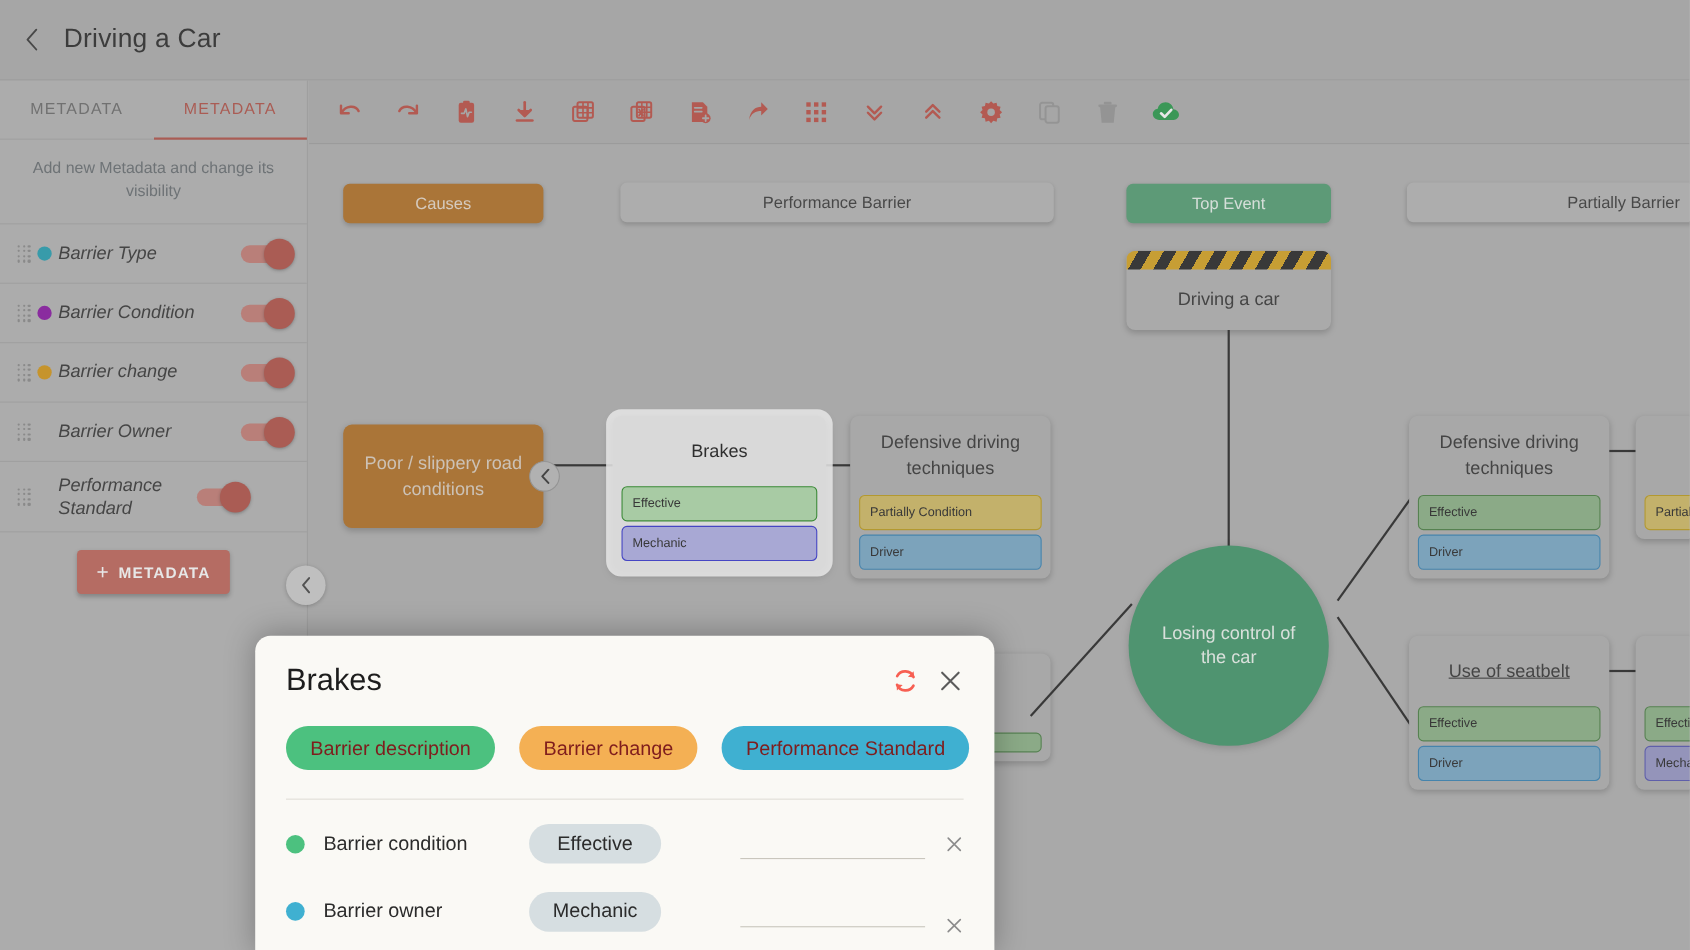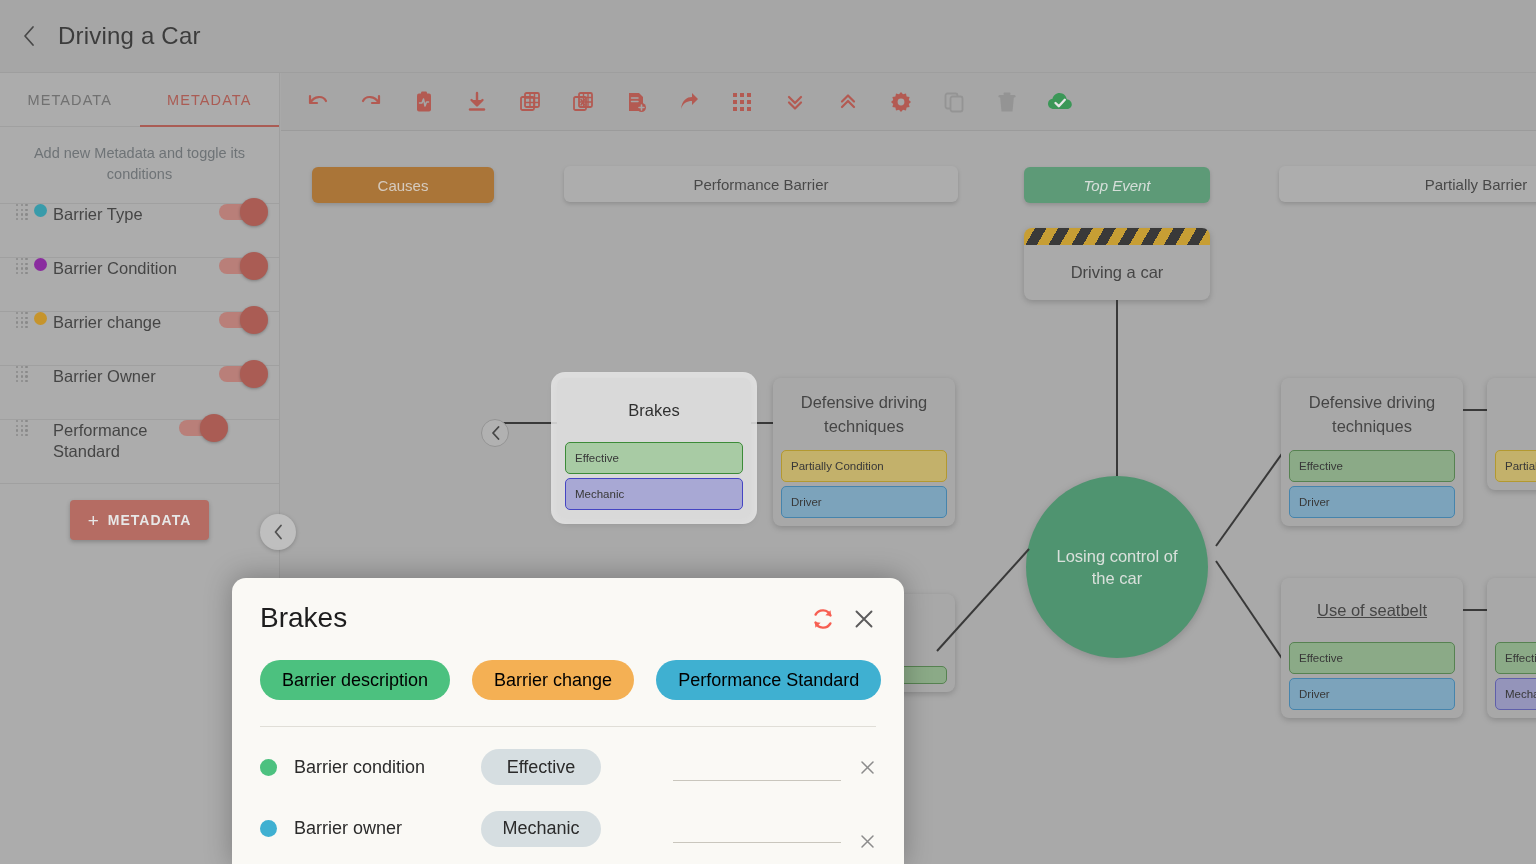--- a/index.html
+++ b/index.html
@@ -52,23 +52,24 @@
   .tab.active::after {
     content: ""; position: absolute; left: 0; right: 0; bottom: -1px;
     height: 2px; background: #b5564c;
   }
   .hint {
     padding: 16px 26px 18px; text-align: center;
     font-size: 14.5px; line-height: 21px; color: #6c7276;
     border-bottom: 1px solid #a9a9a9;
   }
   .meta-row {
-    display: flex; align-items: flex-start; height: 54px;
+    display: flex; align-items: center; height: 54px;
     padding: 0 14px 0 16px; border-bottom: 1px solid #a9a9a9;
     gap: 6px;
+    font-style: italic;
   }
   .drag-handle {
     width: 12px; height: 16px; flex: 0 0 12px;
     display: grid; grid-template-columns: repeat(3, 3px); grid-template-rows: repeat(4, 3px);
     gap: 1.6px; opacity: .45;
   }
   .drag-handle i { background: #5d5d5d; border-radius: 50%; width: 2.4px; height: 2.4px; }
   .dot { width: 13px; height: 13px; border-radius: 50%; flex: 0 0 13px; }
   .dot.empty { background: transparent; }
   .meta-label {
@@ -197,21 +198,21 @@
   .dialog-head { display: flex; align-items: flex-start; }
   .dialog-title { font-size: 28px; color: #1d1d1d; font-weight: 400; flex: 1; }
   .dialog-actions { display: flex; align-items: center; gap: 16px; padding-top: 4px; }
   .icon-btn { display: flex; align-items: center; justify-content: center; }
   .refresh-ico { color: #f75f52; }
   .close-ico { color: #5b5b5b; }
 
   .pills { display: flex; gap: 22px; margin-top: 26px; }
   .pill {
     border-radius: 22px; height: 40px; display: flex; align-items: center;
-    padding: 0 22px; color: #000000; font-size: 18px; white-space: nowrap;
+    padding: 0 22px; color: #7f1d1d; font-size: 18px; white-space: nowrap;
   }
   .pill.p-green { background: #4cc17f; }
   .pill.p-orange{ background: #f4b054; }
   .pill.p-blue  { background: #3fb0d1; }
 
   .divider { margin-top: 26px; height: 1px; background: #e0ded7; }
 
   .field-row { display: flex; align-items: center; margin-top: 22px; gap: 0; }
   .field-dot { width: 17px; height: 17px; border-radius: 50%; margin-right: 17px; flex: 0 0 17px; }
   .field-label { width: 194px; font-size: 18px; color: #2b2b2b; }
@@ -240,38 +241,41 @@
 
   <div class="canvas">
     <div class="diagram">
 
       <div class="colbar causes" style="left:31px; top:36px; width:182px;">
         <span>Causes</span>
       </div>
       <div class="colbar grey" style="left:283px; top:35px; width:394px;">
         <span>Performance Barrier</span>
       </div>
-      <div class="colbar top" style="left:743px; top:36px; width:186px;font-style:italic;">
+      <div class="colbar top" style="left:743px; top:36px; width:186px;">
         <span>Top Event</span>
       </div>
       <div class="colbar grey" style="left:998px; top:35px; width:394px;">
         <span>Partially Barrier</span>
       </div>
 
       <div class="hazard-node" style="left:743px; top:97px; width:186px;">
         <div class="hazard-stripe"></div>
         <div class="hazard-label">Driving a car</div>
       </div>
 
       <div class="edge" style="left:835px; top:169px; width:2px; height:246px;"></div>
 
-      <div class="topevent-circle" style="left:745px; top:345px; width:182px; height:182px;">
+      <div class="topevent-circle" style="left:745px; top:365px; width:182px; height:182px;">
         <span>Losing control of the car</span>
       </div>
 
+      <div class="node cause" style="left:31px; top:255px; width:182px; height:94px;">
+        <span>Poor / slippery road conditions</span>
+      </div>
 
       <div class="node-collapse" style="left:200px; top:288px;">
         <svg width="9" height="14" viewBox="0 0 9 14" fill="none">
           <path d="M7.5 1 L2 7 L7.5 13" stroke="currentColor" stroke-width="1.8" stroke-linecap="round" stroke-linejoin="round"></path>
         </svg>
       </div>
 
       <div class="edge" style="left:213px; top:291px; width:63px; height:2px;"></div>
       <div class="edge" style="left:470px; top:291px; width:22px; height:2px;"></div>
 
@@ -362,21 +366,21 @@
   <div class="sidebar">
     <div class="tabs">
       <div class="tab">
         <span>METADATA</span>
       </div>
       <div class="tab active">
         <span>METADATA</span>
       </div>
     </div>
 
-    <div class="hint">Add new Metadata and toggle its conditions</div>
+    <div class="hint">Add new Metadata and change its visibility</div>
 
     <div class="meta-row">
       <span class="drag-handle">
           <i></i>
           <i></i>
           <i></i>
           <i></i>
           <i></i>
           <i></i>
           <i></i>

